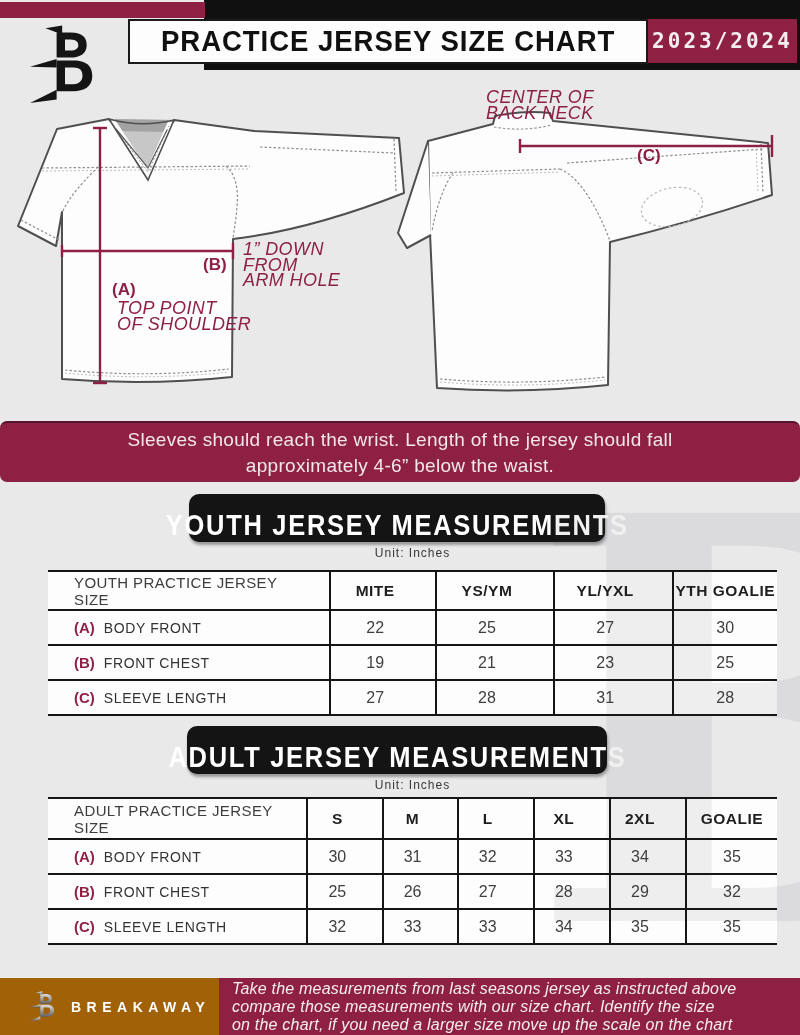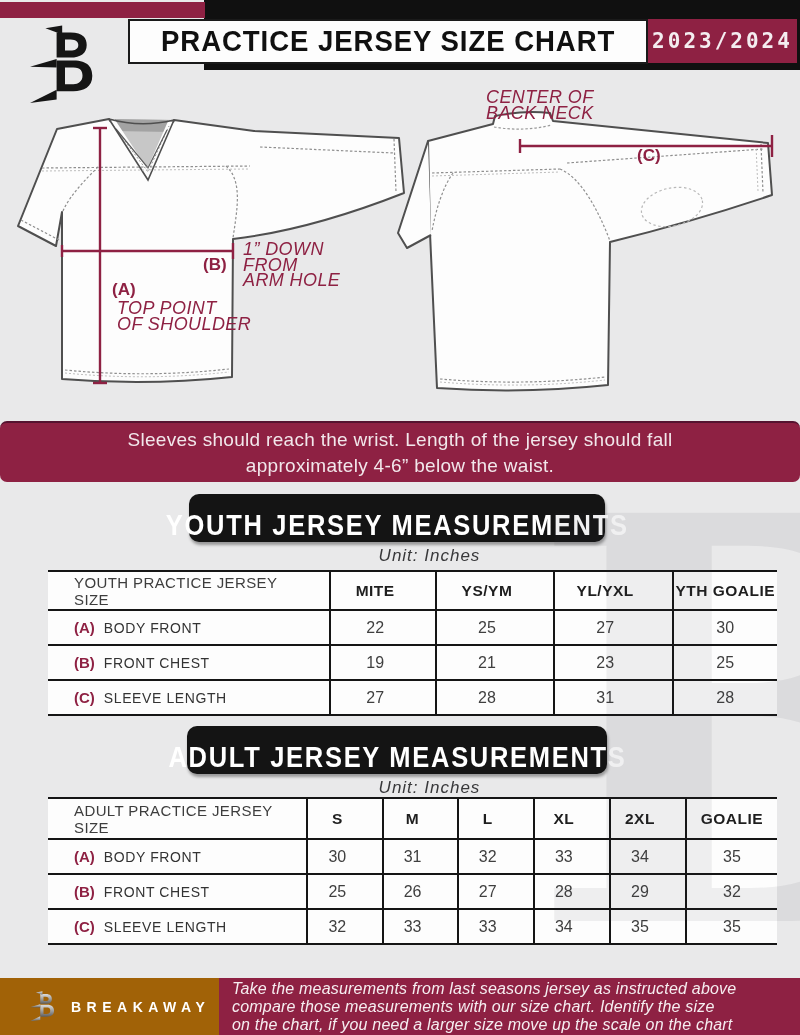--- a/index.html
+++ b/index.html
@@ -36,21 +36,21 @@
     display:flex; flex-direction:column; align-items:center; justify-content:center;border-radius:7px;
   }
   .banner div { color:#f2e7eb; font-size:19px; line-height:26px; letter-spacing:0.3px; }
   
   .pill {
     position:absolute; height:48px; background:#141414; border-radius:10px;
     box-shadow:1px 3px 3px rgba(0,0,0,0.35);
     display:flex; align-items:flex-end; justify-content:center; z-index:2;
   }
   .pill span { color:#fff; font-weight:bold; font-size:30px; letter-spacing:2px; white-space:nowrap; transform:scaleX(0.85); }
-  .unit { position:absolute; left:65px; width:729px; text-align:center; font-style:italic; font-size:17px; color:#38383a; letter-spacing:1px; z-index:2; }
+  .unit { position:absolute; left:48px; width:729px; text-align:center; font-size:12px; color:#38383a; letter-spacing:1px; z-index:2; }
   
   .table { position:absolute; left:48px; width:729px; border-top:2px solid #151515; z-index:2; }
   .tr { display:flex; border-bottom:2px solid #151515; background:#fdfdfd; }
   .tr.hdr  { height:39px; }
   .tr.data { height:35px; }
   .ad .tr.hdr { height:41px; }
   .td { display:flex; align-items:center; justify-content:center; border-left:2px solid #151515;margin-left:16px; }
   .td.first { border-left:none; justify-content:flex-start; padding-left:10px; }
   .col-hdr  { font-size:15px; color:#3d3d3d; letter-spacing:0.4px; }
   .size-hdr { font-weight:bold; font-size:15.5px; color:#1e1e1e; letter-spacing:0.5px; }

